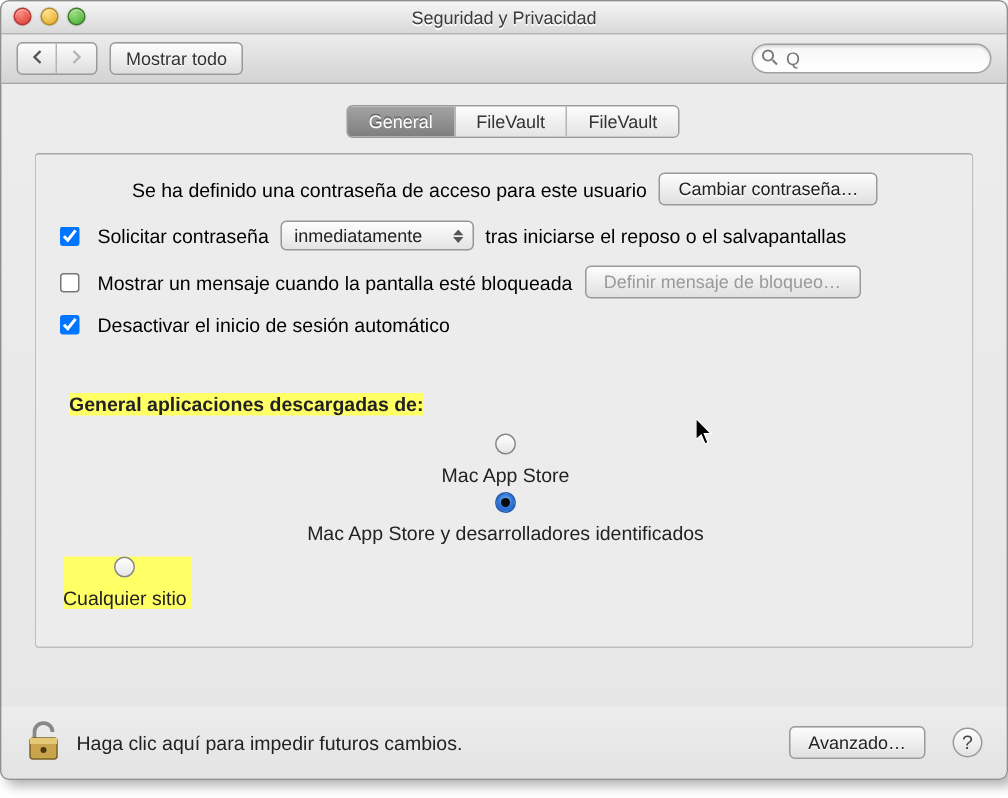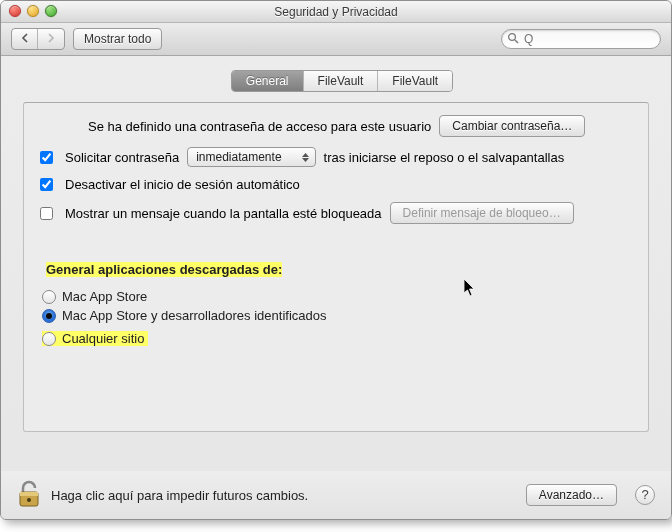--- a/index.html
+++ b/index.html
@@ -165,21 +165,21 @@
   }
   .btn.dis { color:#9a9a9a; text-shadow:none; }
 
   .section-head {
     margin: 28px 0 8px 6px;
     font-weight: bold;
     font-size: 13px;
     display: inline-block;
     background: #ffff66;
   }
-  .radio-row { display: flex; align-items: center; gap: 6px; margin: 4px 0 4px 2px; font-size: 13px; }
+  .radio-row { display: flex; align-items: center; gap: 6px; margin: 4px 0 4px 2px; font-size: 13px; flex-direction: column; }
   .radio-row input { margin:0; }
   .radio-row.hl { background: #ffff66; display: inline-flex; padding-right:4px; }
   .radio {
     appearance: none;
     width: 14px; height: 14px;
     border-radius: 50%;
     border: 1px solid #888;
     background: linear-gradient(#fff,#e6e6e6);
     position: relative;
   }
@@ -281,28 +281,28 @@
             </svg>
           <svg viewBox="0 0 7 4">
               <path d="M0 0 L3.5 4 L7 0 Z" fill="#555"></path>
             </svg>
         </span>
       </span>
       <span>tras iniciarse el reposo o el salvapantallas</span>
     </div>
 
     <div class="row check-row">
-      <input type="checkbox" checked="" style="">
-      <span>Desactivar el inicio de sesión automático</span>
-    </div>
-
-    <div class="row check-row">
       <input type="checkbox" style="">
       <span>Mostrar un mensaje cuando la pantalla esté bloqueada</span>
       <button class="btn dis">Definir mensaje de bloqueo…</button>
+    </div>
+
+    <div class="row check-row">
+      <input type="checkbox" checked="" style="">
+      <span>Desactivar el inicio de sesión automático</span>
     </div>
 
     <div>
       <span class="section-head">General aplicaciones descargadas de:</span>
     </div>
 
     <div class="radio-row">
       <input class="radio" type="radio" name="ga" style="">
       <span>Mac App Store</span>
     </div>

